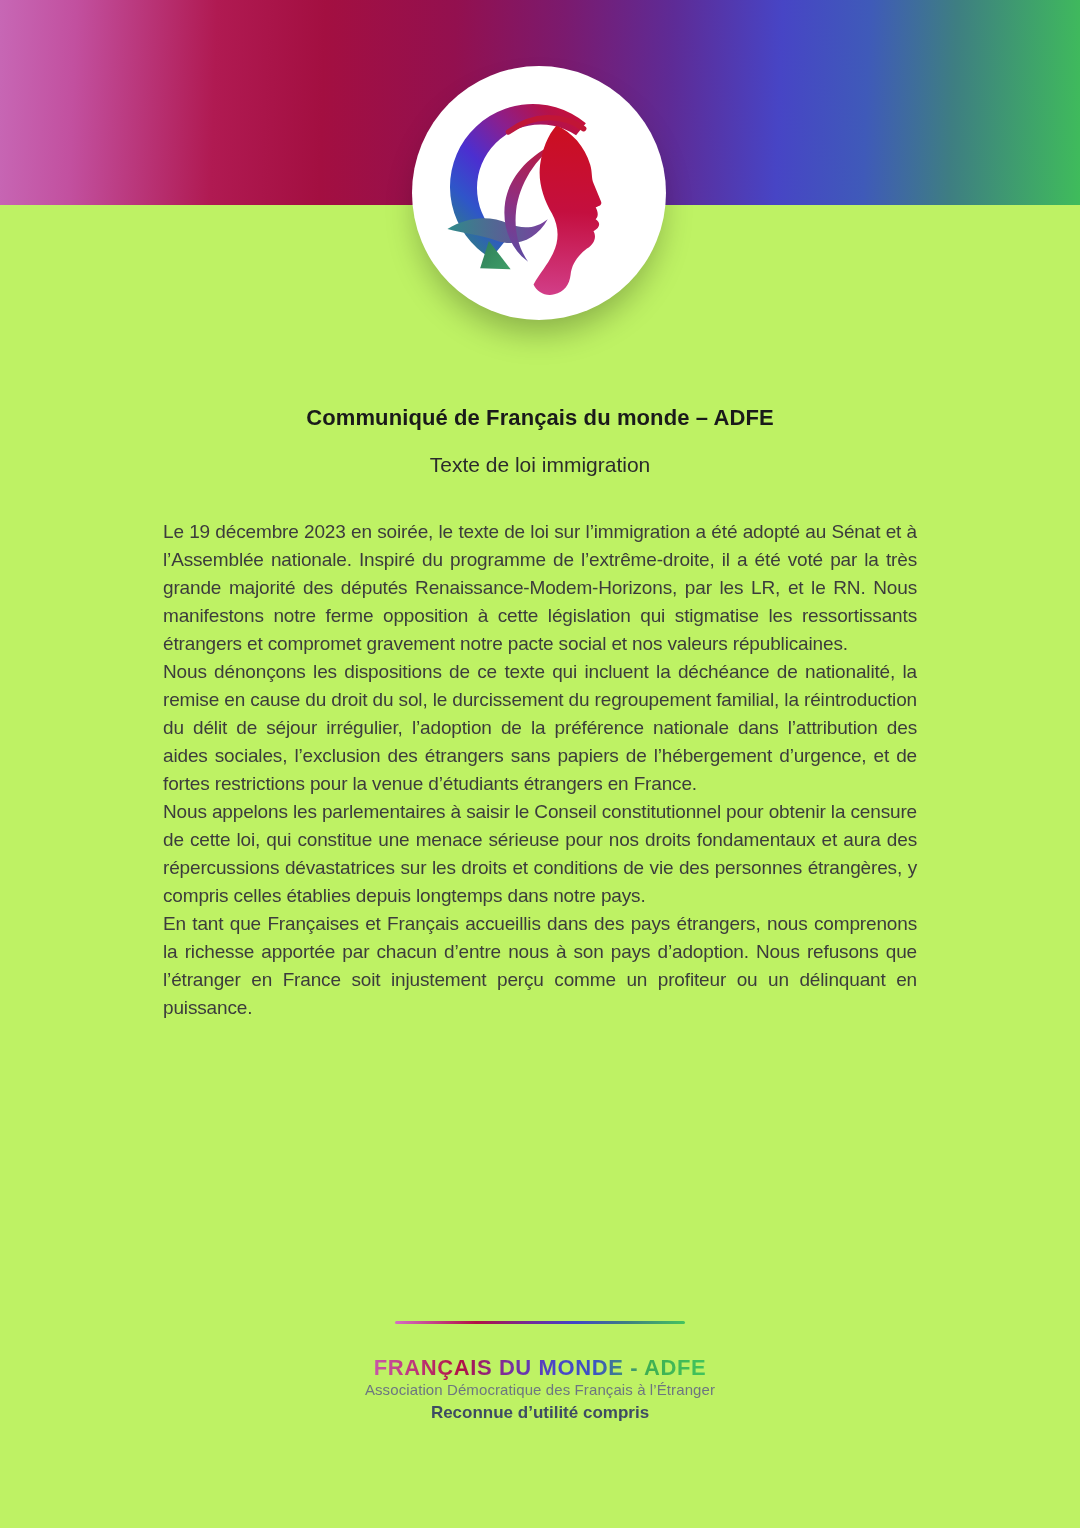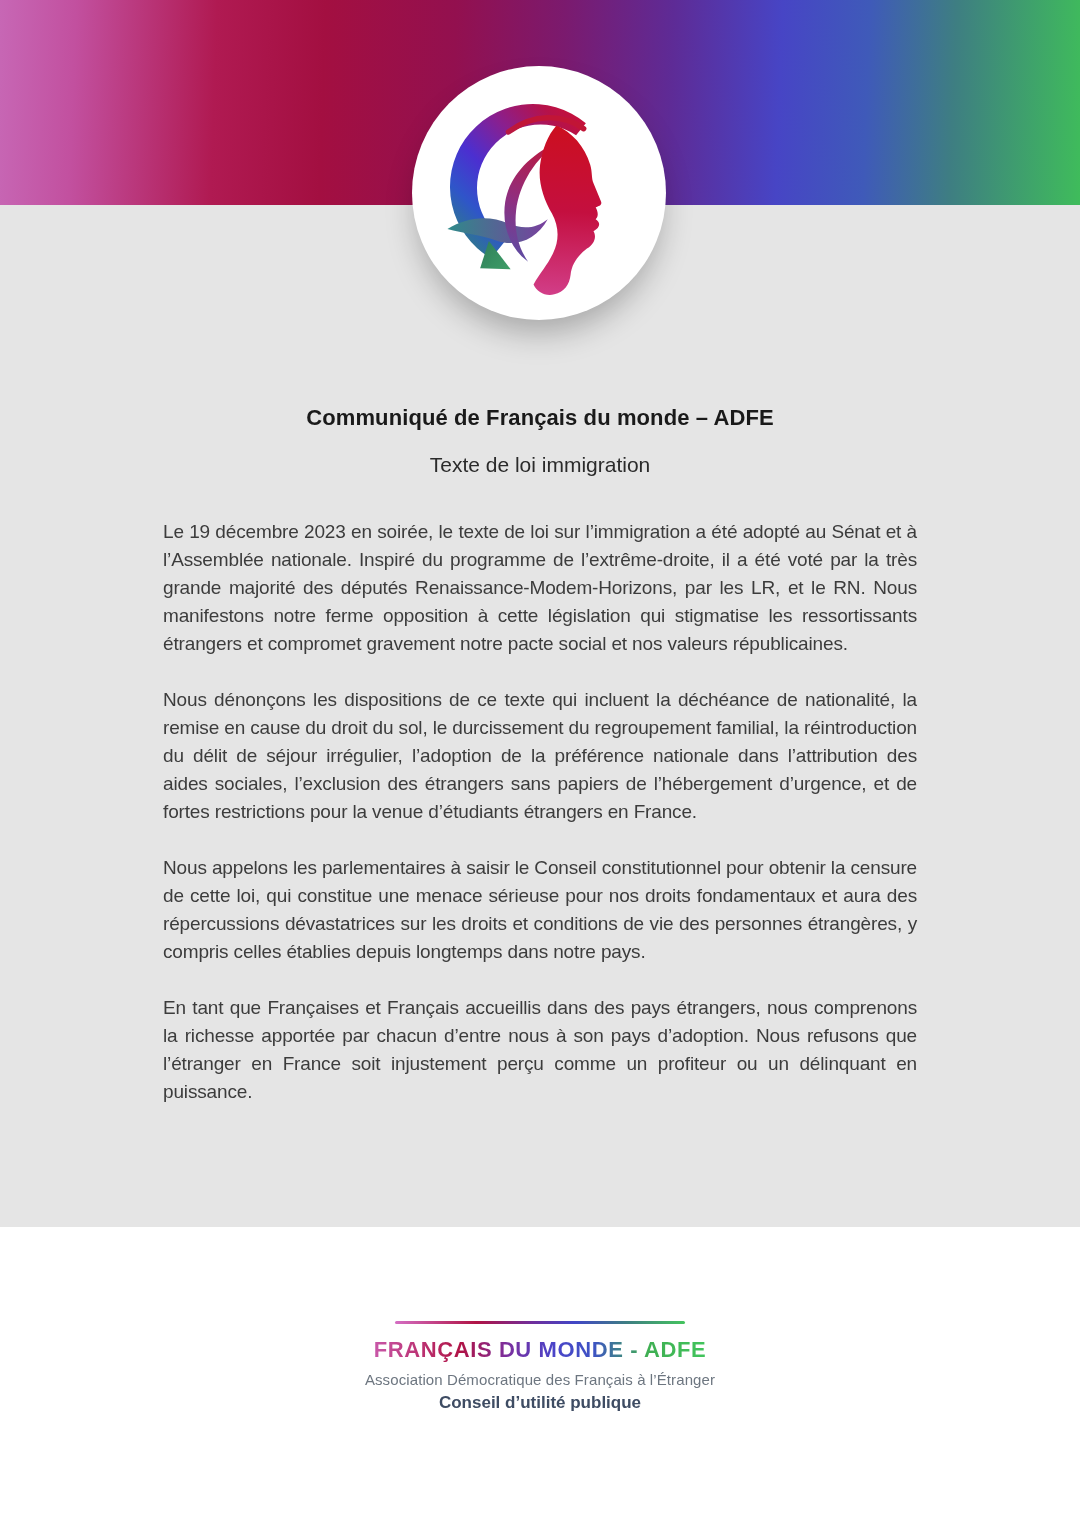--- a/index.html
+++ b/index.html
@@ -2,21 +2,21 @@
 <html lang="fr"><head>
 <meta charset="utf-8">
 <style>
   * { margin: 0; padding: 0; box-sizing: border-box; }
   html, body { background: #ffffff; }
   body {
     width: 1080px; height: 1528px;
     font-family: "Liberation Sans", "DejaVu Sans", sans-serif;
     position: relative; overflow: hidden;
   }
-  .page { position: relative; width: 1080px; height: 1227px; background: #e5e5e5; }
+  .page { position: relative; width: 1080px; height: 1528px; background: #bef264; }
 
   
   .banner {
     position: absolute; top: 0; left: 0; width: 1080px; height: 205px;
     background: linear-gradient(92deg,
       #c767b5 0%, #c2509f 7%, #b01a52 20%, #a30f41 30%, #93104f 42%,
       #7b1a6e 52%, #5e2b96 62%, #4745c5 72%, #3f5ab9 80%, #3e7e82 88%, #3fbc5b 100%);
   }
 
   
@@ -35,49 +35,49 @@
   }
   .doc-title {
     text-align: center; font-size: 22px; font-weight: 700; color: #1a1a1a;
     letter-spacing: 0.1px;
   }
   .doc-subtitle {
     text-align: center; font-size: 21px; font-weight: 400; color: #2b2b2b;
     margin-top: 22px;
   }
   .doc-par {
-    margin-top: 28px; font-size: 19px; line-height: 28px;
+    font-size: 19px; line-height: 28px;
     text-align: justify; letter-spacing: -0.15px; color: #3c3c3c;
   }
   .doc-par.first { margin-top: 41px; }
   .doc-signature {
     margin-top: 28px; text-align: right; font-size: 19px; line-height: 28px;
     font-style: italic; font-weight: 700; color: #2f2f2f;
   }
 
   
   .footer {
     position: absolute; left: 0; top: 1321px; width: 1080px;
     display: flex; flex-direction: column; align-items: center;
   }
   .footer-rule {
     width: 290px; height: 3px; border-radius: 2px;
     background: linear-gradient(90deg,
       #d46ec3 0%, #b01345 28%, #6d2f9e 48%, #4146c6 62%, #3e7e82 80%, #44c45e 100%);
   }
   .footer-wordmark {
-    margin-top: 13px; font-size: 22px; font-weight: 800; letter-spacing: 0.6px;
+    margin-top: 31px; font-size: 22px; font-weight: 800; letter-spacing: 0.6px;
     background: linear-gradient(90deg,
       #c857a8 0%, #b01345 26%, #7b2f9e 40%, #4b44c8 54%, #3d52c4 66%,
       #3fae52 82%, #41c45c 100%);
     -webkit-background-clip: text; background-clip: text;
     color: transparent; -webkit-text-fill-color: transparent;
   }
   .footer-association {
-    margin-top: 8px; font-size: 15px; color: #6d7680; letter-spacing: 0.1px;
+    font-size: 15px; color: #6d7680; letter-spacing: 0.1px;
   }
   .footer-status {
     margin-top: 5px; font-size: 17px; font-weight: 700; color: #3e4c63;
   }
 </style>
 </head>
 <body>
 
 <div class="page">
 
@@ -136,16 +136,16 @@
     <p class="doc-par">Nous dénonçons les dispositions de ce texte qui incluent la déchéance de nationalité, la remise en cause du droit du sol, le durcissement du regroupement familial, la réintroduction du délit de séjour irrégulier, l’adoption de la préférence nationale dans l’attribution des aides sociales, l’exclusion des étrangers sans papiers de l’hébergement d’urgence, et de fortes restrictions pour la venue d’étudiants étrangers en France.</p>
     <p class="doc-par">Nous appelons les parlementaires à saisir le Conseil constitutionnel pour obtenir la censure de cette loi, qui constitue une menace sérieuse pour nos droits fondamentaux et aura des répercussions dévastatrices sur les droits et conditions de vie des personnes étrangères, y compris celles établies depuis longtemps dans notre pays.</p>
     <p class="doc-par">En tant que Françaises et Français accueillis dans des pays étrangers, nous comprenons la richesse apportée par chacun d’entre nous à son pays d’adoption. Nous refusons que l’étranger en France soit injustement perçu comme un profiteur ou un délinquant en puissance.</p>
 
   </div>
 
   <div class="footer">
     <div class="footer-rule"></div>
     <div class="footer-wordmark">FRANÇAIS DU MONDE - ADFE</div>
     <div class="footer-association">Association Démocratique des Français à l’Étranger</div>
-    <div class="footer-status">Conseil d’utilité publique</div>
+    <div class="footer-status">Reconnue d’utilité compris</div>
   </div>
 
 </div>
 
 </body></html>

